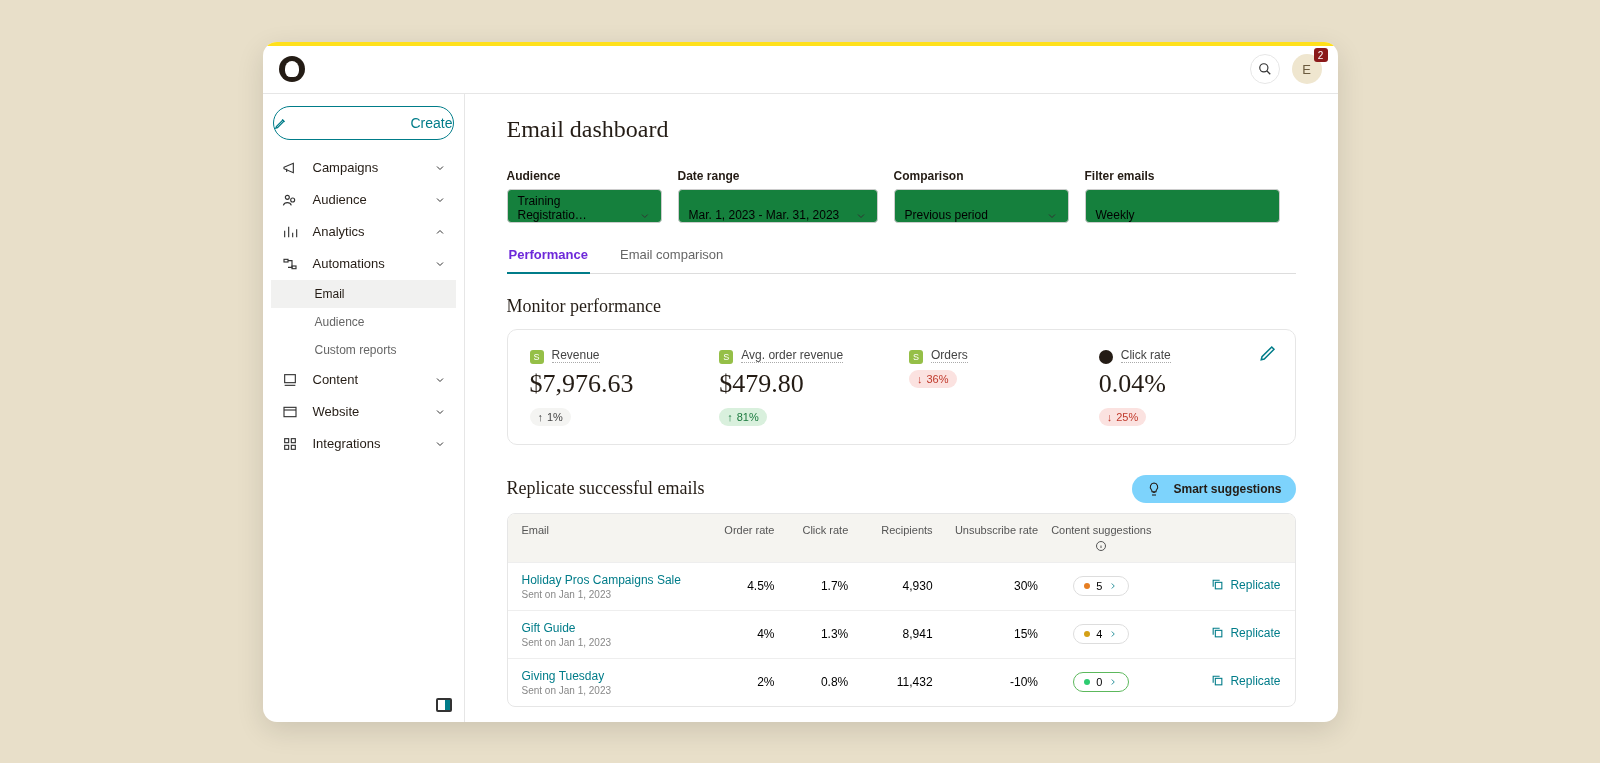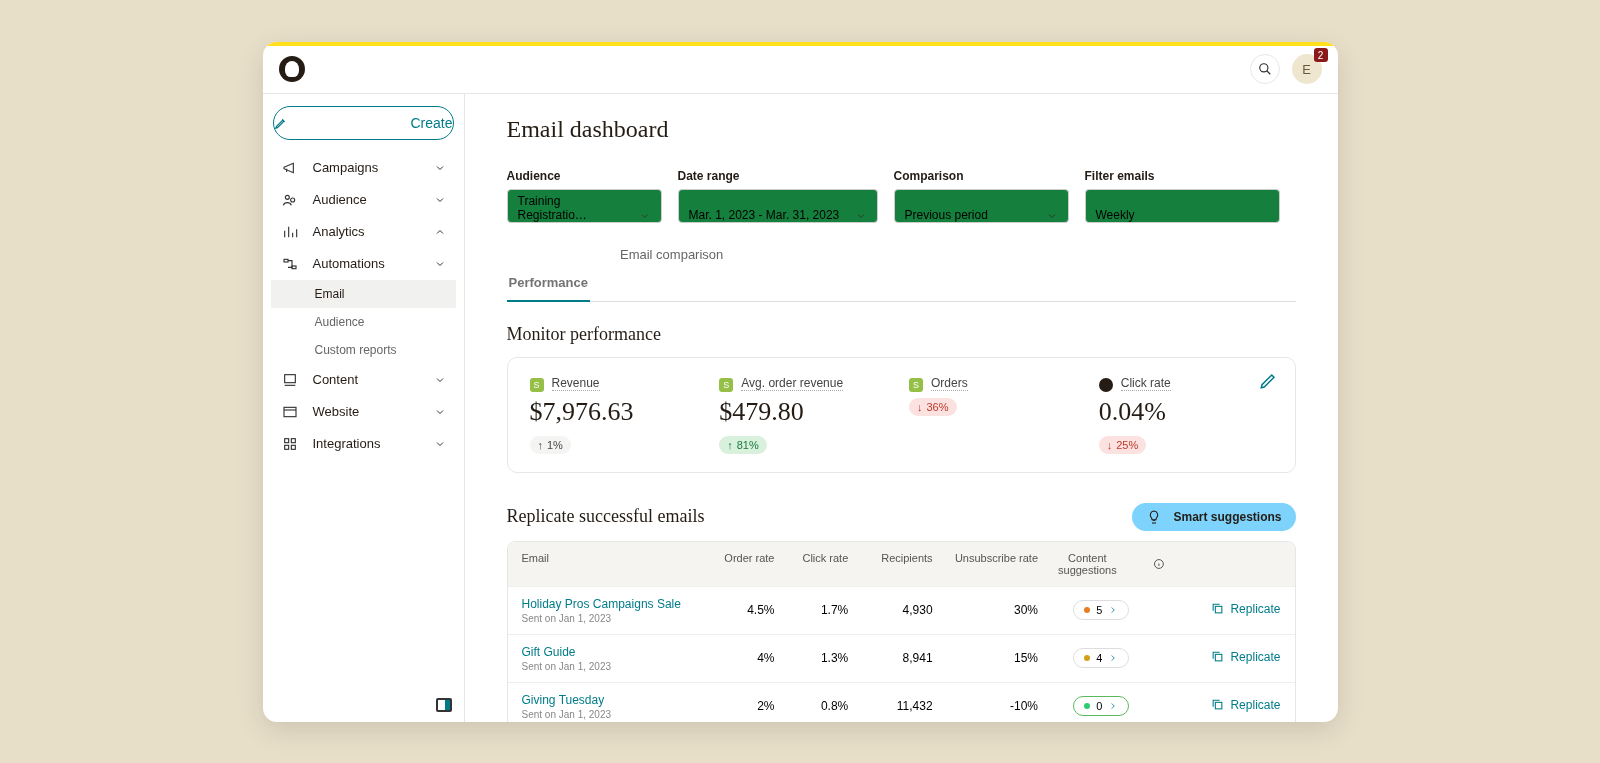--- a/index.html
+++ b/index.html
@@ -91,21 +91,21 @@
 .filters { display: flex; gap: 16px; margin-bottom: 24px; }
 .filter { display: flex; flex-direction: column; gap: 6px; }
 .filter-label { font-size: 12px; font-weight: 600; color: #241c15; }
 .select-box {
   height: 34px; border: 1px solid #ccc; border-radius: 4px; padding: 0 10px; font-size: 12px;
   display: flex; align-items: flex-end; justify-content: space-between; background:#15803d; cursor:pointer; gap:10px;
 }
 .select-box.noarrow { cursor: text; }
 .tabs { display: flex; gap: 28px; border-bottom: 1px solid #ddd; margin-bottom: 22px; }
 .tab { padding: 0 2px 10px 2px; font-size: 13px; color: #666; cursor: pointer; }
-.tab.active { color: #737373; font-weight: 600; border-bottom: 2px solid #007c89; margin-bottom: -1px; margin-top: 28px; }
+.tab.active { color: #6d28d9; font-weight: 600; border-bottom: 2px solid #007c89; margin-bottom: -1px; }
 .section-title { font-family: Georgia, serif; font-size: 18px; color: #241c15; margin-bottom: 12px; }
 .metrics-card {
   border: 1px solid #e6e6e6; border-radius: 10px; padding: 18px 22px;
   display: flex; gap: 16px; margin-bottom: 30px; position:relative;
 }
 .metric { flex: 1; }
 .metric-label { font-size: 12px; color: #444; border-bottom: 1px dotted #aaa; display:inline-block; margin-bottom: 4px;}
 .metric-label-row { display:flex; align-items:center; gap:8px; margin-bottom:2px;}
 .shopify-dot { width:14px; height:14px; background:#95bf47; border-radius:3px; display:inline-flex; align-items:center; justify-content:center; font-size:9px; color:#fff;}
 .mc-dot { width:14px; height:14px; background:#241c15; border-radius:50%; display:inline-block;}
@@ -395,21 +395,21 @@
         </div>
       </div>
 
       <div class="table">
         <div class="thead">
           <div>Email</div>
           <div class="th-right">Order rate</div>
           <div class="th-right">Click rate</div>
           <div class="th-right">Recipients</div>
           <div class="th-right">Unsubscribe rate</div>
-          <div style="text-align:center; display:flex; align-items:center; justify-content:center; gap:16px;">
+          <div style="text-align:center; display:flex; align-items:center; justify-content:center; gap:4px;flex-direction:column;">
               <span>Content suggestions</span>
               <svg width="12" height="12" viewBox="0 0 24 24" fill="none" stroke="#555" stroke-width="2">
                 <circle cx="12" cy="12" r="9"></circle>
                 <line x1="12" y1="8" x2="12" y2="8"></line>
                 <line x1="12" y1="11" x2="12" y2="16"></line>
               </svg>
             </div>
           <div></div>
         </div>
 

